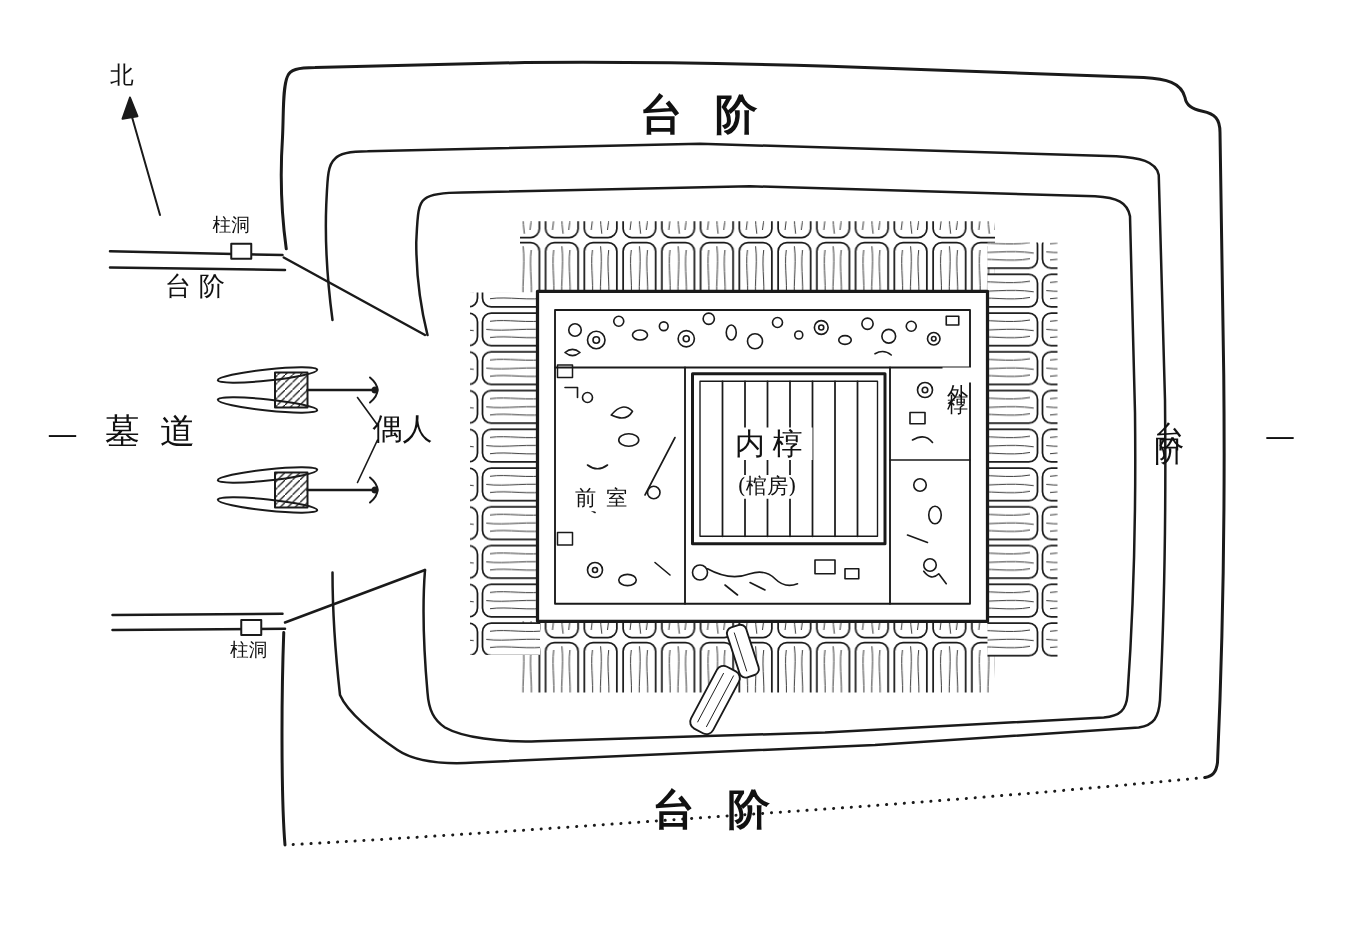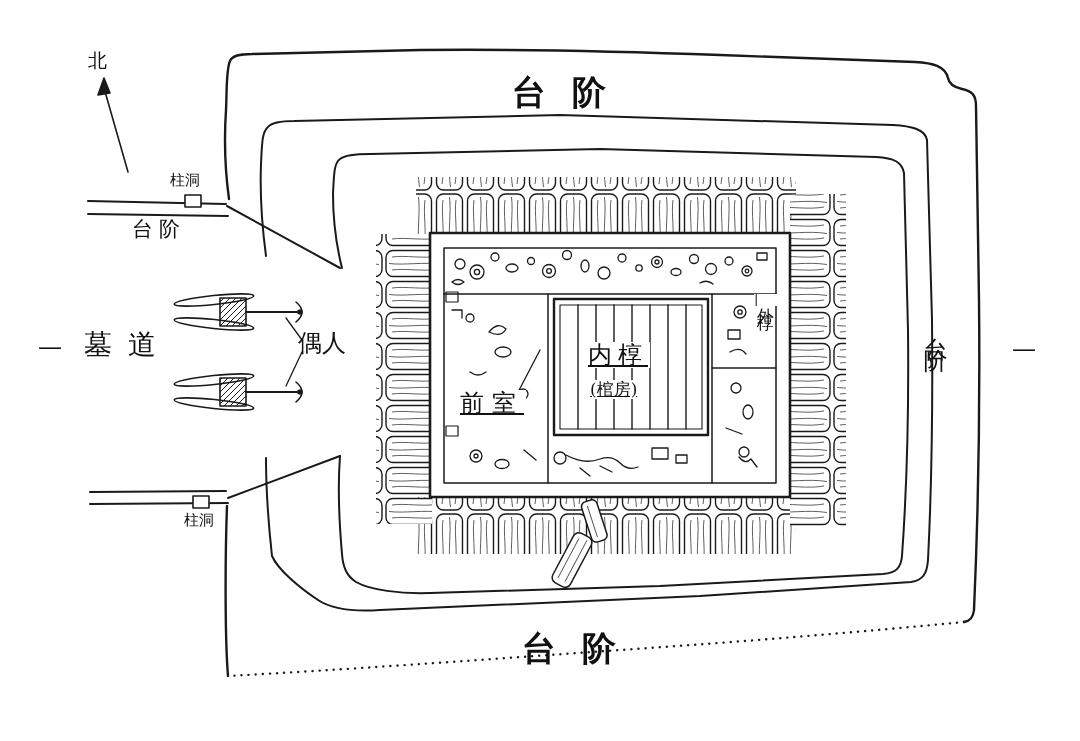--- a/index.html
+++ b/index.html
@@ -4,21 +4,21 @@
 <style>
   html,body { margin:0; padding:0; background:#ffffff; }
   .stage {
     position:relative; width:1080px; height:741px; background:#ffffff;
     font-family:"DejaVu Serif","Liberation Serif",serif; color:#111;
     overflow:hidden;
   }
   .stage svg { position:absolute; left:0; top:0; }
   .lbl { position:absolute; white-space:nowrap; color:#111; line-height:1.1; }
   .vert { writing-mode:vertical-rl; text-orientation:upright; }
-  .halo { background:#ffffff; padding:0 2px;text-decoration:underline; }
+  .halo { background:#ffffff; padding:0 2px; }
 </style>
 </head>
 <body>
 
 <div class="stage">
 
   <svg width="1080" height="741" viewBox="0 0 1080 741">
     <defs>
       <pattern id="logV" width="31" height="64" patternUnits="userSpaceOnUse">
         <rect x="2.5" y="2" width="26" height="60" rx="7" fill="#ffffff" stroke="#1a1a1a" stroke-width="1.4"></rect>
@@ -215,21 +215,21 @@
   <div class="lbl" style="left:184px; top:512px; font-size:15px;">柱洞</div>
 
   <div class="lbl" style="left:84px; top:330px; font-size:28px; letter-spacing:16px; font-weight:400;">墓道</div>
 
   <div class="lbl" style="left:38px; top:334px; font-size:24px;">—</div>
 
   <div class="lbl" style="left:1012px; top:336px; font-size:24px;">—</div>
 
   <div class="lbl" style="left:298px; top:330px; font-size:24px;">偶人</div>
 
-  <div class="lbl halo" style="left:458px; top:390px; font-size:24px; letter-spacing:8px;">前室</div>
+  <div class="lbl halo" style="left:458px; top:390px; font-size:17px; letter-spacing:8px;">前室</div>
 
   <div class="lbl halo" style="left:586px; top:342px; font-size:24px; letter-spacing:6px;">内椁</div>
 
   <div class="lbl halo" style="left:588px; top:380px; font-size:17px;">(棺房)</div>
 
   <div class="lbl vert halo" style="left:754px; top:294px; font-size:17px; letter-spacing:6px;">外椁</div>
 
 </div>
 
 </body></html>

